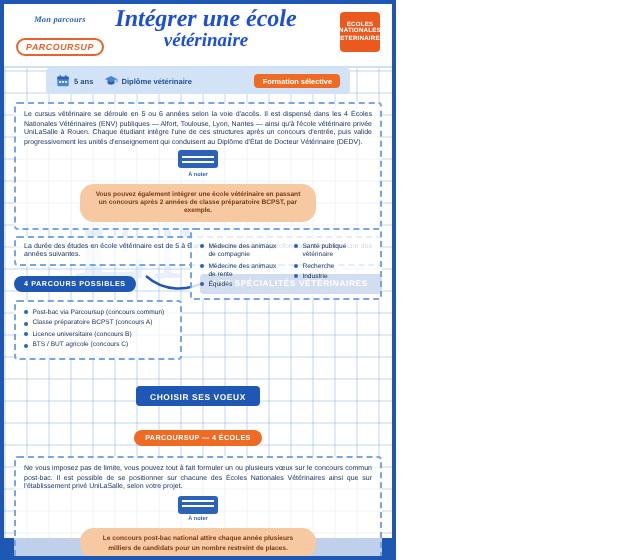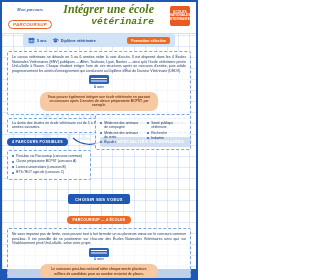--- a/index.html
+++ b/index.html
@@ -41,25 +41,25 @@
     font-size:4.2px;color:#2a62bd;font-weight:700;letter-spacing:.1px;
     font-family:"Liberation Serif",serif;font-style:italic;
   }
   .logo-left .l2{
     margin-top:1px;display:inline-block;
     font-size:4.4px;color:#e8622a;font-weight:700;letter-spacing:.3px;
     border:.8px solid #e8622a;border-radius:7px;padding:1px 4px;
     font-style:italic;
   }
   .title{
-    position:absolute;left:50px;right:42px;top:1px;text-align:right;
-    color:#4d7c0f;
+    position:absolute;left:50px;right:42px;top:1px;text-align:center;
+    color:#1d4ed8;
   }
   .title .t1{font-size:12px;font-weight:700;line-height:13px;font-family:"Liberation Serif",serif;font-style:italic;}
-  .title .t2{font-size:9.5px;font-weight:700;line-height:11px;font-family:Liberation Mono, monospace;font-style:italic;}
+  .title .t2{font-size:9.5px;font-weight:700;line-height:11px;font-family:Liberation Serif, serif;font-style:italic;}
   .logo-right{
     position:absolute;right:6px;top:4px;
     width:20px;height:20px;background:#ea5a1f;border-radius:2px;
     display:flex;align-items:center;justify-content:center;
   }
   .logo-right span{
     color:#fff;font-size:3.1px;font-weight:700;text-align:center;line-height:3.6px;
     letter-spacing:.1px;
   }
 

